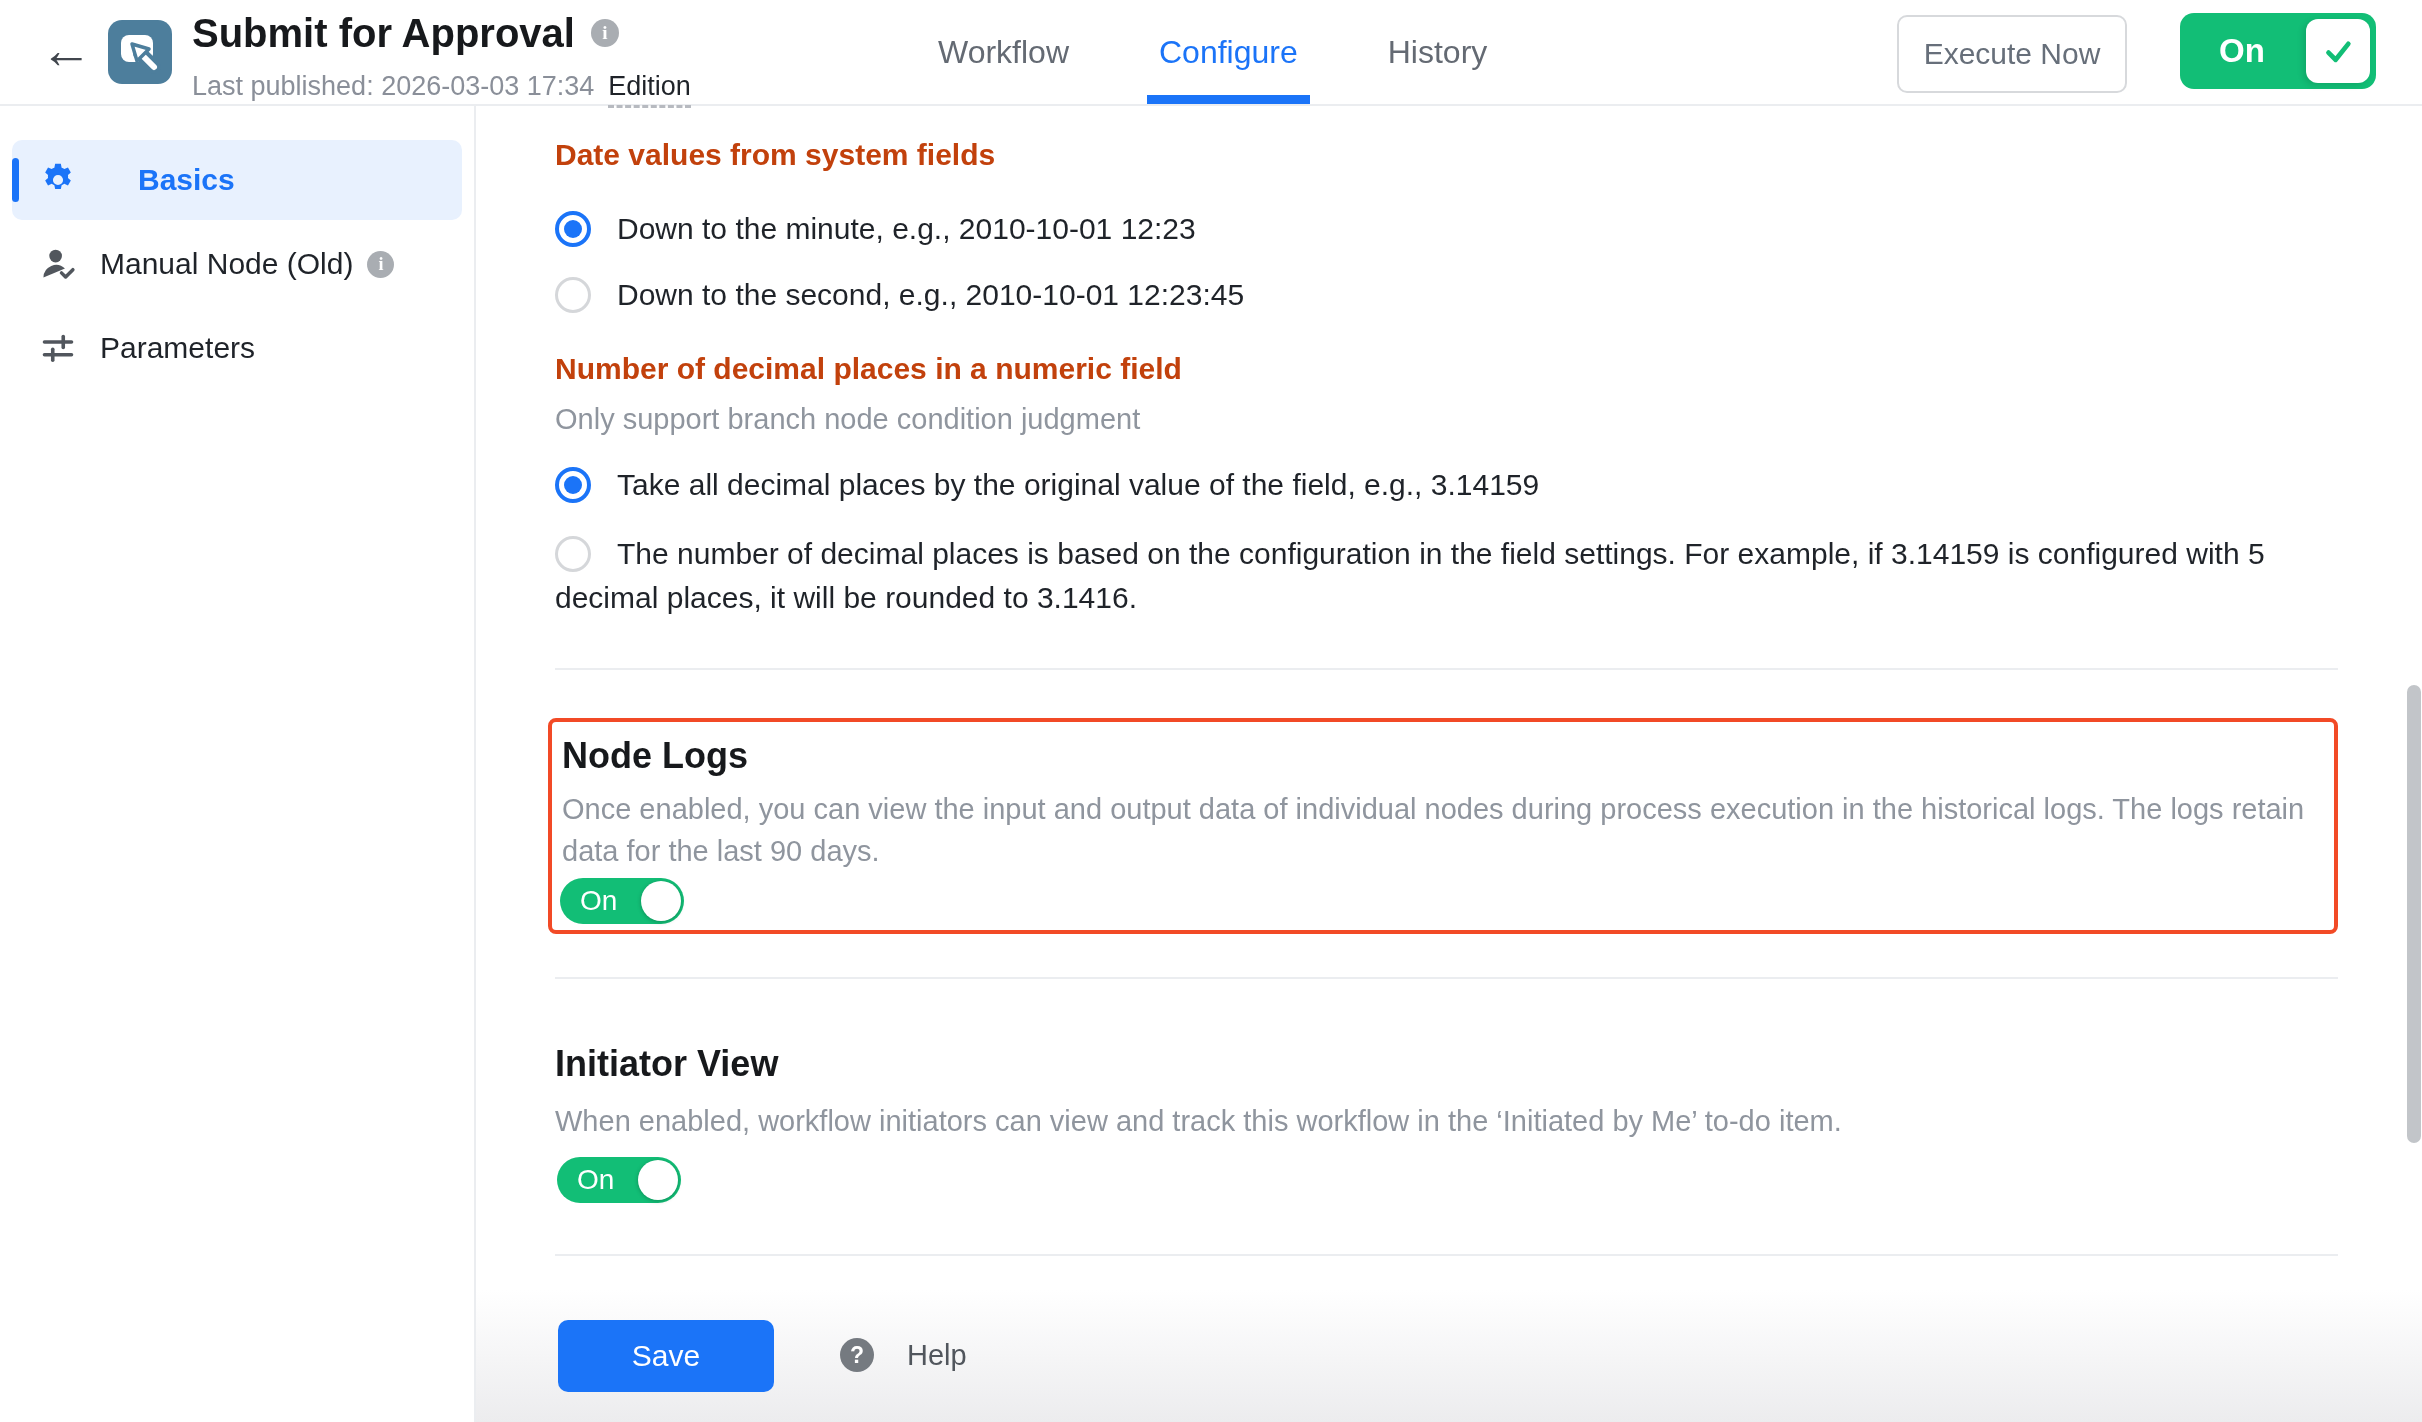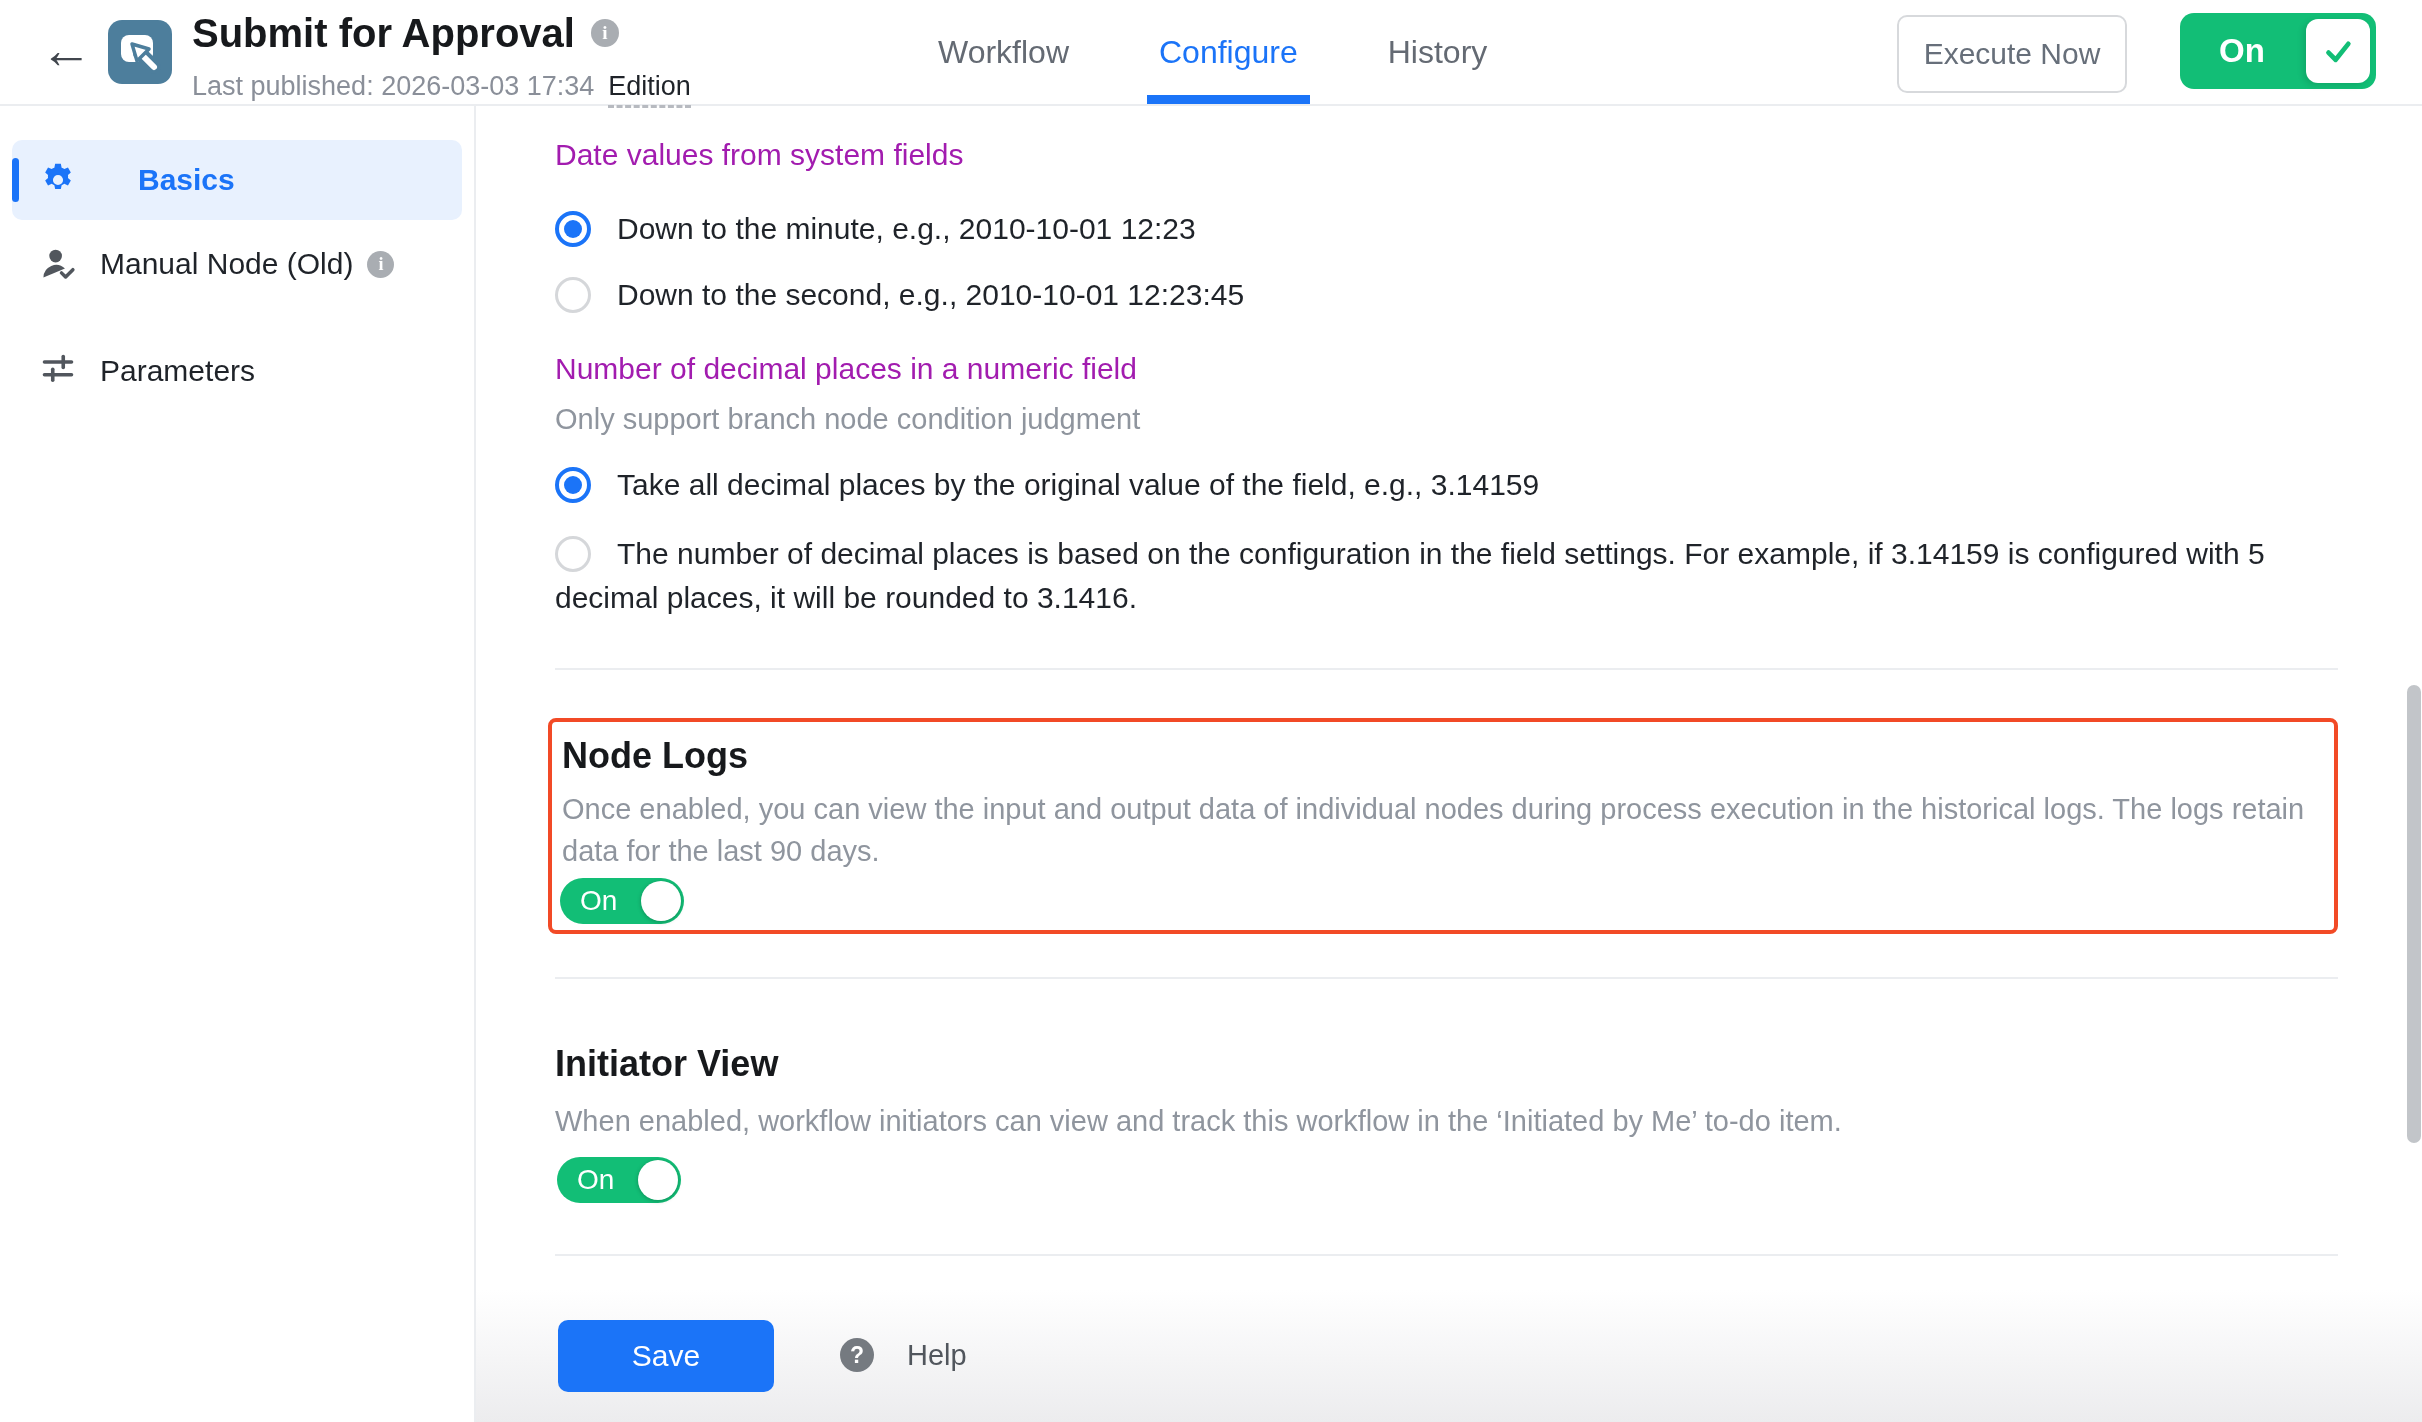--- a/index.html
+++ b/index.html
@@ -35,21 +35,21 @@
   .side-item .ic{width:40px;height:40px;margin-left:26px;display:flex;align-items:center;justify-content:center;}
   .side-item .lbl{margin-left:22px;font-size:30px;color:#1f2329;}
   .side-item.active{background:#e8f1fe;}
   .side-item.active .lbl{color:#1b74f8;font-weight:700;}
   .active-bar{position:absolute;left:0;top:18px;width:7px;height:44px;background:#1b74f8;border-radius:4px;}
   .side-info{display:inline-flex;align-items:center;justify-content:center;width:27px;height:27px;border-radius:50%;
              background:#a9adb2;color:#fff;font-size:18px;font-weight:700;margin-left:14px;font-family:"Liberation Serif","DejaVu Serif",serif;}
   
   .content{position:absolute;left:476px;top:104px;right:0;bottom:0;background:#fff;}
   .abs{position:absolute;}
-  .h-small{font-size:30px;font-weight:400;color:#a21caf;line-height:38px;}
+  .h-small{font-size:30px;font-weight:700;color:#c2410c;line-height:38px;}
   .h-big{font-size:36px;font-weight:700;color:#17191c;line-height:44px;}
   .desc-t{font-size:29px;color:#8f959e;line-height:42px;}
   .divider{position:absolute;left:79px;width:1783px;height:2px;background:#ebedf0;}
   .radio-row{display:block;cursor:pointer;line-height:44px;font-size:30px;color:#1f2329;}
   .radio{display:inline-block;vertical-align:middle;width:36px;height:36px;border-radius:50%;box-sizing:border-box;
          margin-right:26px;position:relative;top:-2px;}
   .radio.sel{border:4px solid #1b74f8;background:#fff;}
   .radio.sel::after{content:"";position:absolute;left:50%;top:50%;width:18px;height:18px;margin:-9px 0 0 -9px;
          border-radius:50%;background:#1b74f8;}
   .radio.unsel{border:3px solid #d5d7da;background:#fff;}
@@ -126,21 +126,21 @@
       <span class="ic">
         <svg width="38" height="38" viewBox="0 0 24 24">
           <circle cx="10.5" cy="7" r="4" fill="#51565d"></circle>
           <path d="M2.8 20.5a8 8 0 0 1 13.6-5.6" fill="#51565d"></path>
           <path d="M14.2 17.6l2.6 2.6 4.6-4.6" fill="none" stroke="#51565d" stroke-width="2.2" stroke-linecap="round" stroke-linejoin="round"></path>
         </svg>
       </span>
       <span class="lbl">Manual Node (Old)</span>
       <span class="side-info">i</span>
     </div>
-    <div class="side-item" style="top:204px;align-items:flex-end;">
+    <div class="side-item" style="top:204px;">
       <span class="ic">
         <svg width="36" height="36" viewBox="0 0 24 24">
           <g stroke="#51565d" stroke-width="2.4" stroke-linecap="round">
             <line x1="3" y1="8" x2="21" y2="8"></line>
             <line x1="15.5" y1="4.4" x2="15.5" y2="11.6"></line>
             <line x1="3" y1="16.5" x2="21" y2="16.5"></line>
             <line x1="8.5" y1="12.9" x2="8.5" y2="20.1"></line>
           </g>
         </svg>
       </span>

